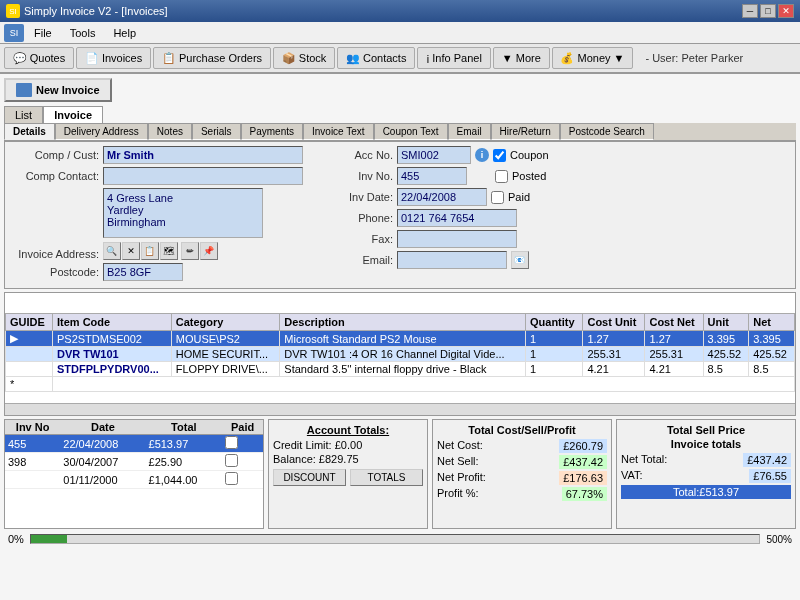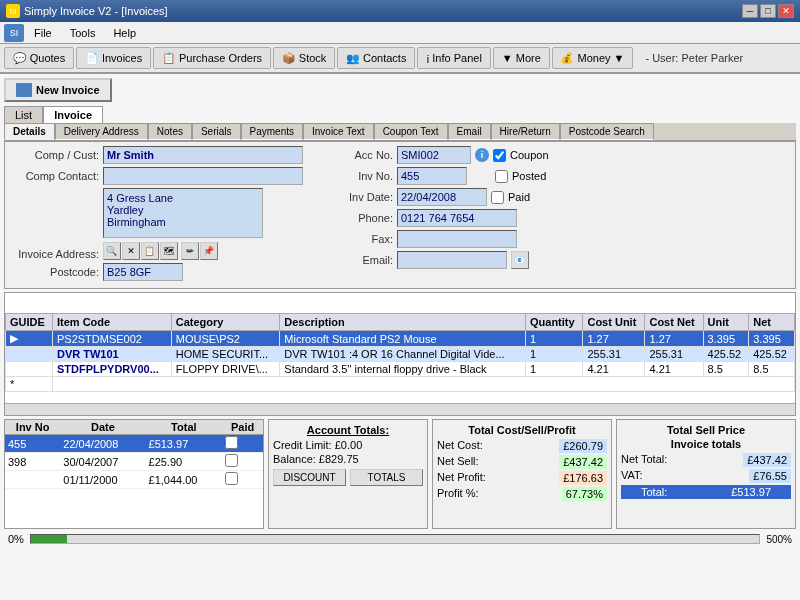--- a/index.html
+++ b/index.html
@@ -224,21 +224,21 @@
     .totals-row { display: flex; justify-content: space-between; margin-bottom: 2px; }
     .net-cost-val { background: #c8e0ff; padding: 1px 4px; color: #000; }
     .net-sell-val { background: #c8ffc8; padding: 1px 4px; }
     .net-profit-val { background: #ffe0c8; padding: 1px 4px; }
     .profit-pct-val { background: #c8ffc8; padding: 1px 4px; }
 
     .sell-price-title { font-weight: bold; text-align: center; margin-bottom: 2px; }
     .inv-totals-title { font-weight: bold; text-align: center; margin-bottom: 3px; }
     .total-row { display: flex; justify-content: space-between; margin-bottom: 2px; }
     .total-val { background: #c8e0ff; padding: 1px 4px; }
-    .grand-total-row { display: flex; justify-content: space-between; background: #3366cc; color: white; padding: 1px 20px; }
+    .grand-total-row { display: flex; justify-content: center; background: #3366cc; color: white; padding: 1px 20px; }
 
     
     .progress-area {
       display: flex;
       align-items: center;
       gap: 6px;
       margin-top: 2px;
       padding: 2px 4px;
     }
     .progress-bar-bg {

